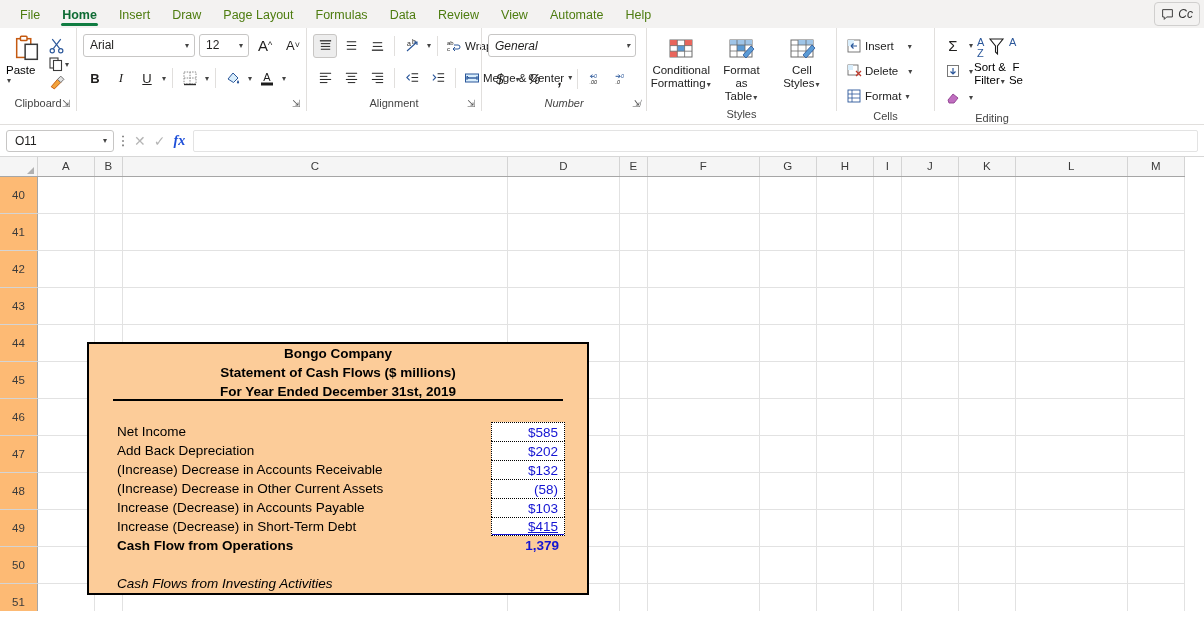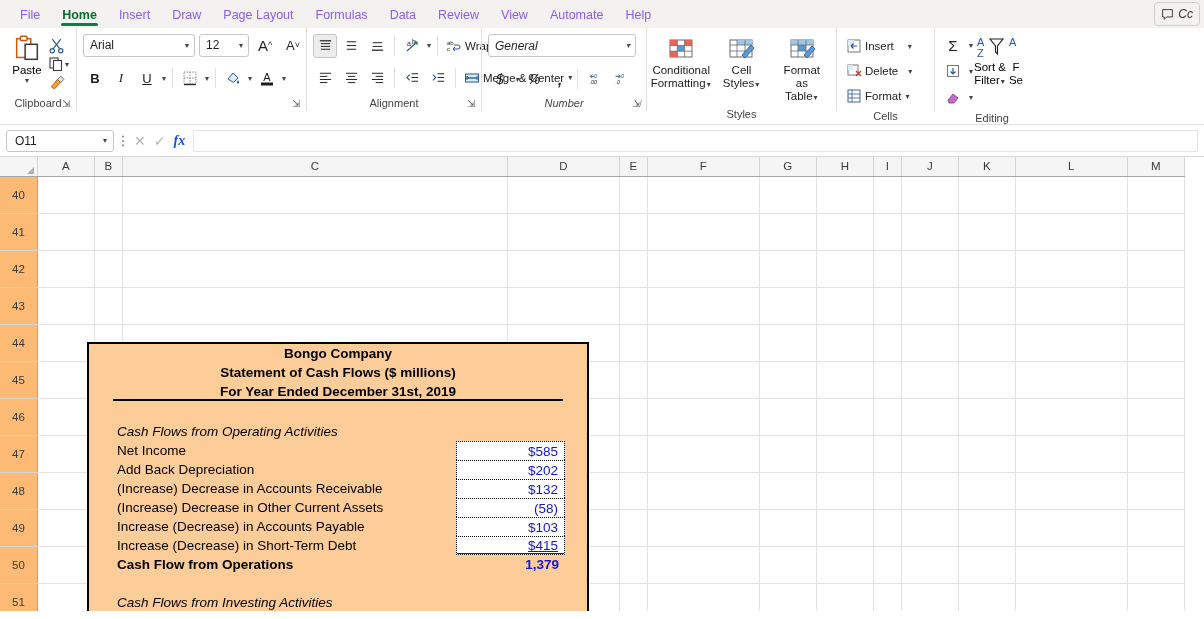--- a/index.html
+++ b/index.html
@@ -16,21 +16,21 @@
   .tabbar {
     height: 28px;
     background: #f3f2f1;
     display: flex;
     align-items: center;
     padding-left: 10px;
     position: relative;
   }
   .tab {
     font-size: 12.5px;
-    color: #8b5cf6;
+    color: #4d7c0f;
     padding: 4px 10px 3px 10px;
     margin-right: 2px;
     white-space: nowrap;
     position: relative;
     cursor: default;
   }
   .tab.active { color: #0e6b34; font-weight: 600; }
   .tab.active::after {
     content: "";
     position: absolute;
@@ -112,21 +112,21 @@
     font-size: 11.5px; color: #222;
     padding: 2px 3px; height: 24px;
     white-space: nowrap;
   }
   .chev { font-size: 8px; color: #444; padding: 0 1px; }
   .icon { display: inline-flex; align-items: center; justify-content: center; }
 
   
   .g-clipboard { width: 76px; }
   .g-clipboard .group-body { padding-top: 2px; }
-  .clip-left { display:flex; flex-direction:column; align-items:center; width:42px;}
+  .clip-left { display:flex; flex-direction:column; width:42px;}
   .clip-right { display:flex; flex-direction:column; align-items:flex-start; gap:2px; padding-top:3px;}
 
   
   .g-font { width: 230px; }
   .fontrow1 { display: flex; align-items: center; gap: 4px; height: 26px; }
   .fontrow2 { display: flex; align-items: center; gap: 2px; height: 28px; margin-top: 6px;}
   .combo {
     border: 1px solid #c7c6c5; border-radius: 3px; background:#fff;
     height: 23px; display:flex; align-items:center; justify-content:space-between;
     font-size: 12px; color:#201f1e; padding: 0 4px 0 6px;
@@ -266,21 +266,21 @@
   .r-title {
     text-align: center;
     font-weight: bold;
     width: 100%;
     line-height: 19px;
     white-space: nowrap;
   }
   .r-italic { font-style: italic; }
   .r-bold { font-weight: bold; }
   .r-val {
-    width: 109px;
+    width: 74px;
     text-align: right;
     padding-right: 6px;
     color: #1414d2;
     line-height: 17px;
     margin-right: 22px;
     height: 19px;
     display: flex;
     align-items: center;
     justify-content: flex-end;
     margin-left: 14px;
@@ -604,46 +604,46 @@
             <line x1="4" y1="15.2" x2="26" y2="15.2" stroke="#6b6b6b" stroke-width="0.8"></line>
           </svg>
         </span>
         <span>Conditional</span>
         <span><span>Formatting</span><span class="chev">▾</span></span>
       </div>
       <div class="bigbtn">
         <span class="icon">
           <svg width="30" height="28" viewBox="0 0 30 28">
             <rect x="4" y="4" width="22" height="17" fill="#fff" stroke="#6b6b6b" stroke-width="1"></rect>
-            <rect x="11" y="4" width="15" height="5" fill="#9fc5e8"></rect>
-            <line x1="11" y1="4" x2="11" y2="21" stroke="#6b6b6b" stroke-width="0.8"></line>
-            <line x1="19" y1="4" x2="19" y2="21" stroke="#6b6b6b" stroke-width="0.8"></line>
-            <line x1="4" y1="9" x2="26" y2="9" stroke="#6b6b6b" stroke-width="0.8"></line>
-            <line x1="4" y1="15" x2="26" y2="15" stroke="#6b6b6b" stroke-width="0.8"></line>
-            <path d="M16 19 L25 9 L28 12 L19 22 Z" fill="#5b9bd5" stroke="#2b579a" stroke-width="0.8"></path>
-          </svg>
-        </span>
-        <span>Cell</span>
-        <span><span>Styles</span><span class="chev">▾</span></span>
-      </div>
-      <div class="bigbtn">
-        <span class="icon">
-          <svg width="30" height="28" viewBox="0 0 30 28">
-            <rect x="4" y="4" width="22" height="17" fill="#fff" stroke="#6b6b6b" stroke-width="1"></rect>
             <rect x="4" y="4" width="22" height="5" fill="#9fc5e8"></rect>
             <rect x="11" y="9" width="8" height="6" fill="#5b9bd5"></rect>
             <line x1="11" y1="4" x2="11" y2="21" stroke="#6b6b6b" stroke-width="0.8"></line>
             <line x1="19" y1="4" x2="19" y2="21" stroke="#6b6b6b" stroke-width="0.8"></line>
             <line x1="4" y1="9" x2="26" y2="9" stroke="#6b6b6b" stroke-width="0.8"></line>
             <line x1="4" y1="15" x2="26" y2="15" stroke="#6b6b6b" stroke-width="0.8"></line>
             <path d="M17 19 L25 10 L28 13 L20 22 Z" fill="#5b9bd5" stroke="#2b579a" stroke-width="0.8"></path>
           </svg>
         </span>
         <span>Format as</span>
         <span><span>Table</span><span class="chev">▾</span></span>
+      </div>
+      <div class="bigbtn">
+        <span class="icon">
+          <svg width="30" height="28" viewBox="0 0 30 28">
+            <rect x="4" y="4" width="22" height="17" fill="#fff" stroke="#6b6b6b" stroke-width="1"></rect>
+            <rect x="11" y="4" width="15" height="5" fill="#9fc5e8"></rect>
+            <line x1="11" y1="4" x2="11" y2="21" stroke="#6b6b6b" stroke-width="0.8"></line>
+            <line x1="19" y1="4" x2="19" y2="21" stroke="#6b6b6b" stroke-width="0.8"></line>
+            <line x1="4" y1="9" x2="26" y2="9" stroke="#6b6b6b" stroke-width="0.8"></line>
+            <line x1="4" y1="15" x2="26" y2="15" stroke="#6b6b6b" stroke-width="0.8"></line>
+            <path d="M16 19 L25 9 L28 12 L19 22 Z" fill="#5b9bd5" stroke="#2b579a" stroke-width="0.8"></path>
+          </svg>
+        </span>
+        <span>Cell</span>
+        <span><span>Styles</span><span class="chev">▾</span></span>
       </div>
     </div>
     <div class="group-label">Styles</div>
   </div>
 
   <div class="group g-cells">
     <div class="group-body">
       <div style="display:flex;flex-direction:column;gap:1px;">
         <div class="smallbtn">
           <span class="icon">
@@ -1135,24 +1135,20 @@
     <div class="r-row">
       <div class="r-title">Statement of Cash Flows ($ millions)</div>
     </div>
     <div class="r-row">
       <div class="r-title">For Year Ended December 31st, 2019</div>
     </div>
     <div class="titlerule"></div>
     <div class="r-row spacer-row"></div>
 
     <div class="r-row">
-      <div class="r-label r-italic">Cash Flows from Operating Activities</div>
-      <div class="r-val blank"></div>
-    </div>
-    <div class="r-row">
       <div class="r-label">Net Income</div>
       <div class="r-val input first">$585</div>
     </div>
     <div class="r-row">
       <div class="r-label">Add Back Depreciation</div>
       <div class="r-val input">$202</div>
     </div>
     <div class="r-row">
       <div class="r-label">(Increase) Decrease in Accounts Receivable</div>
       <div class="r-val input">$132</div>

